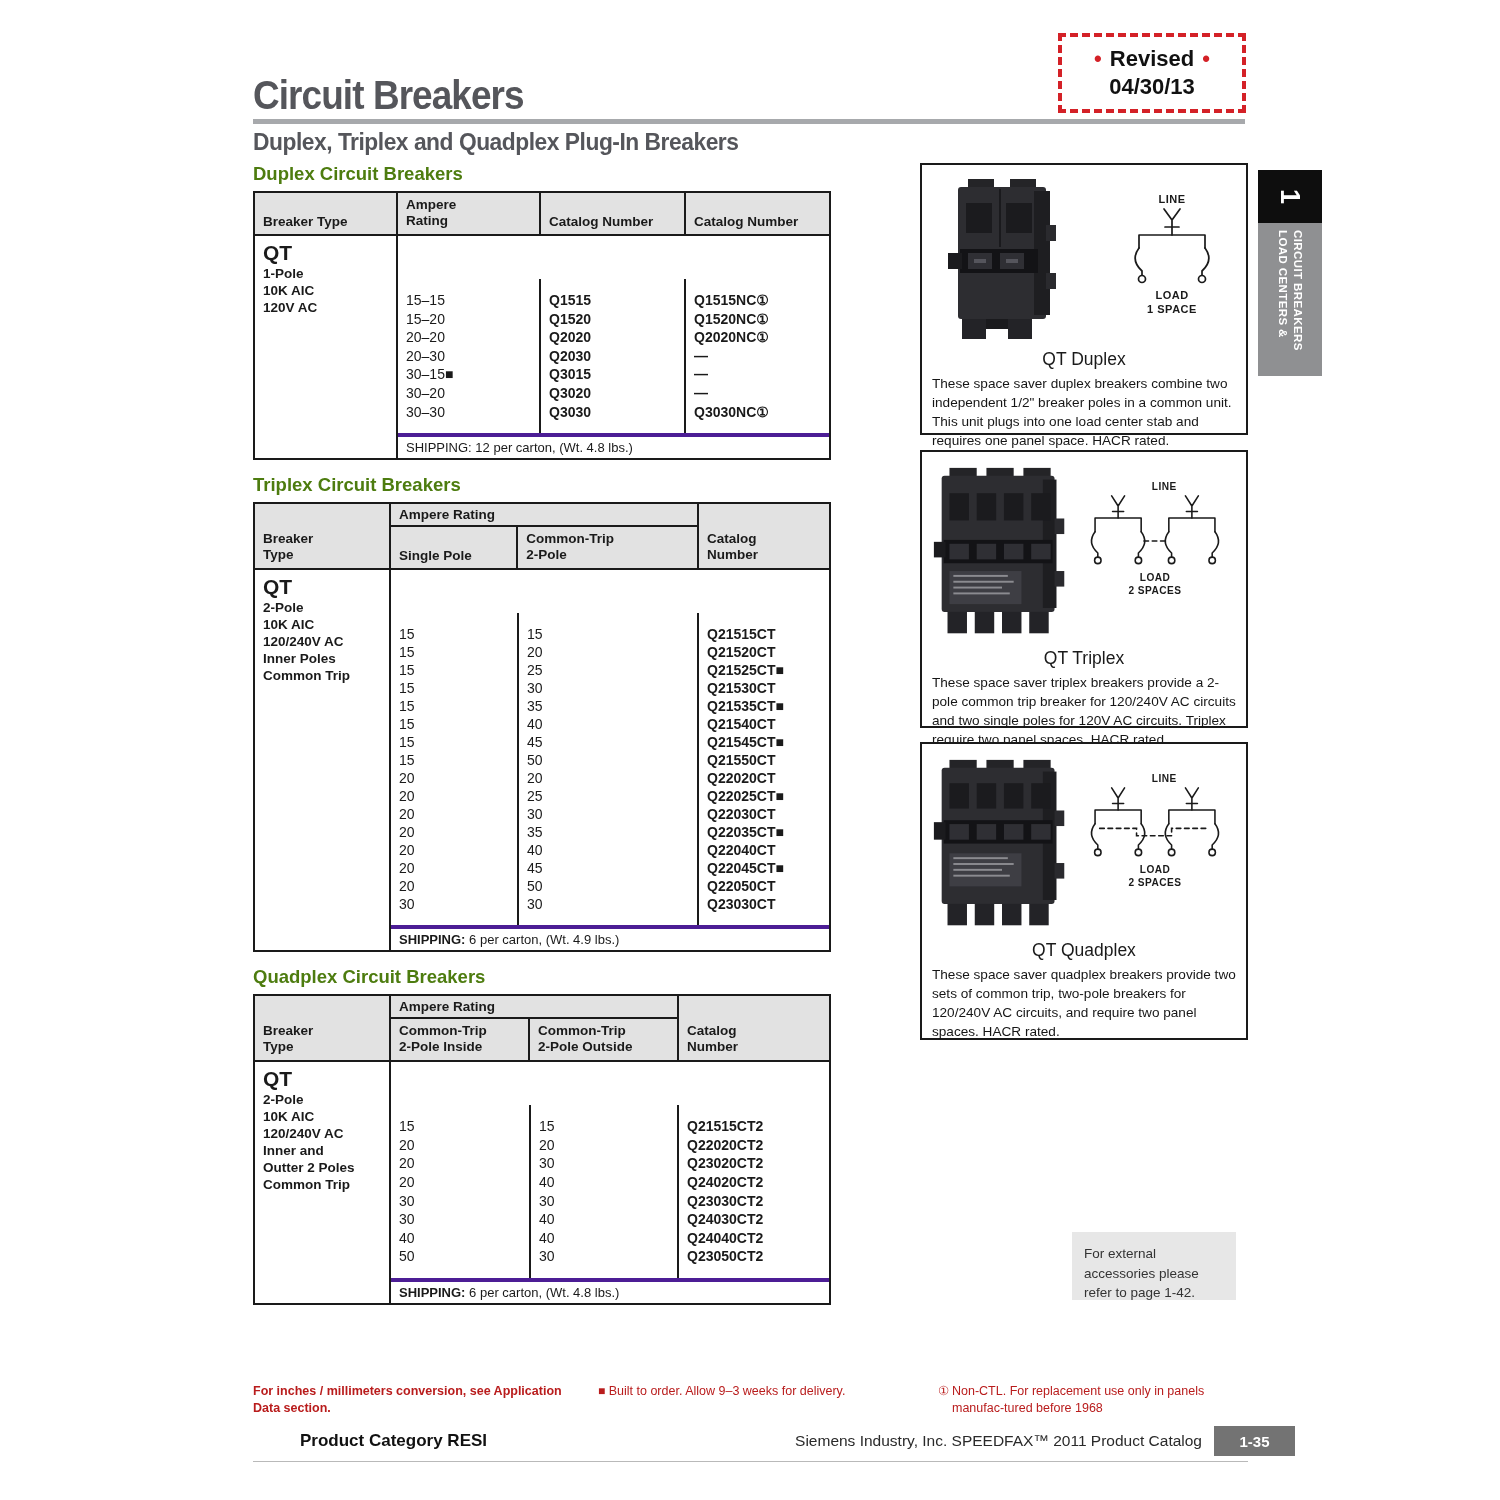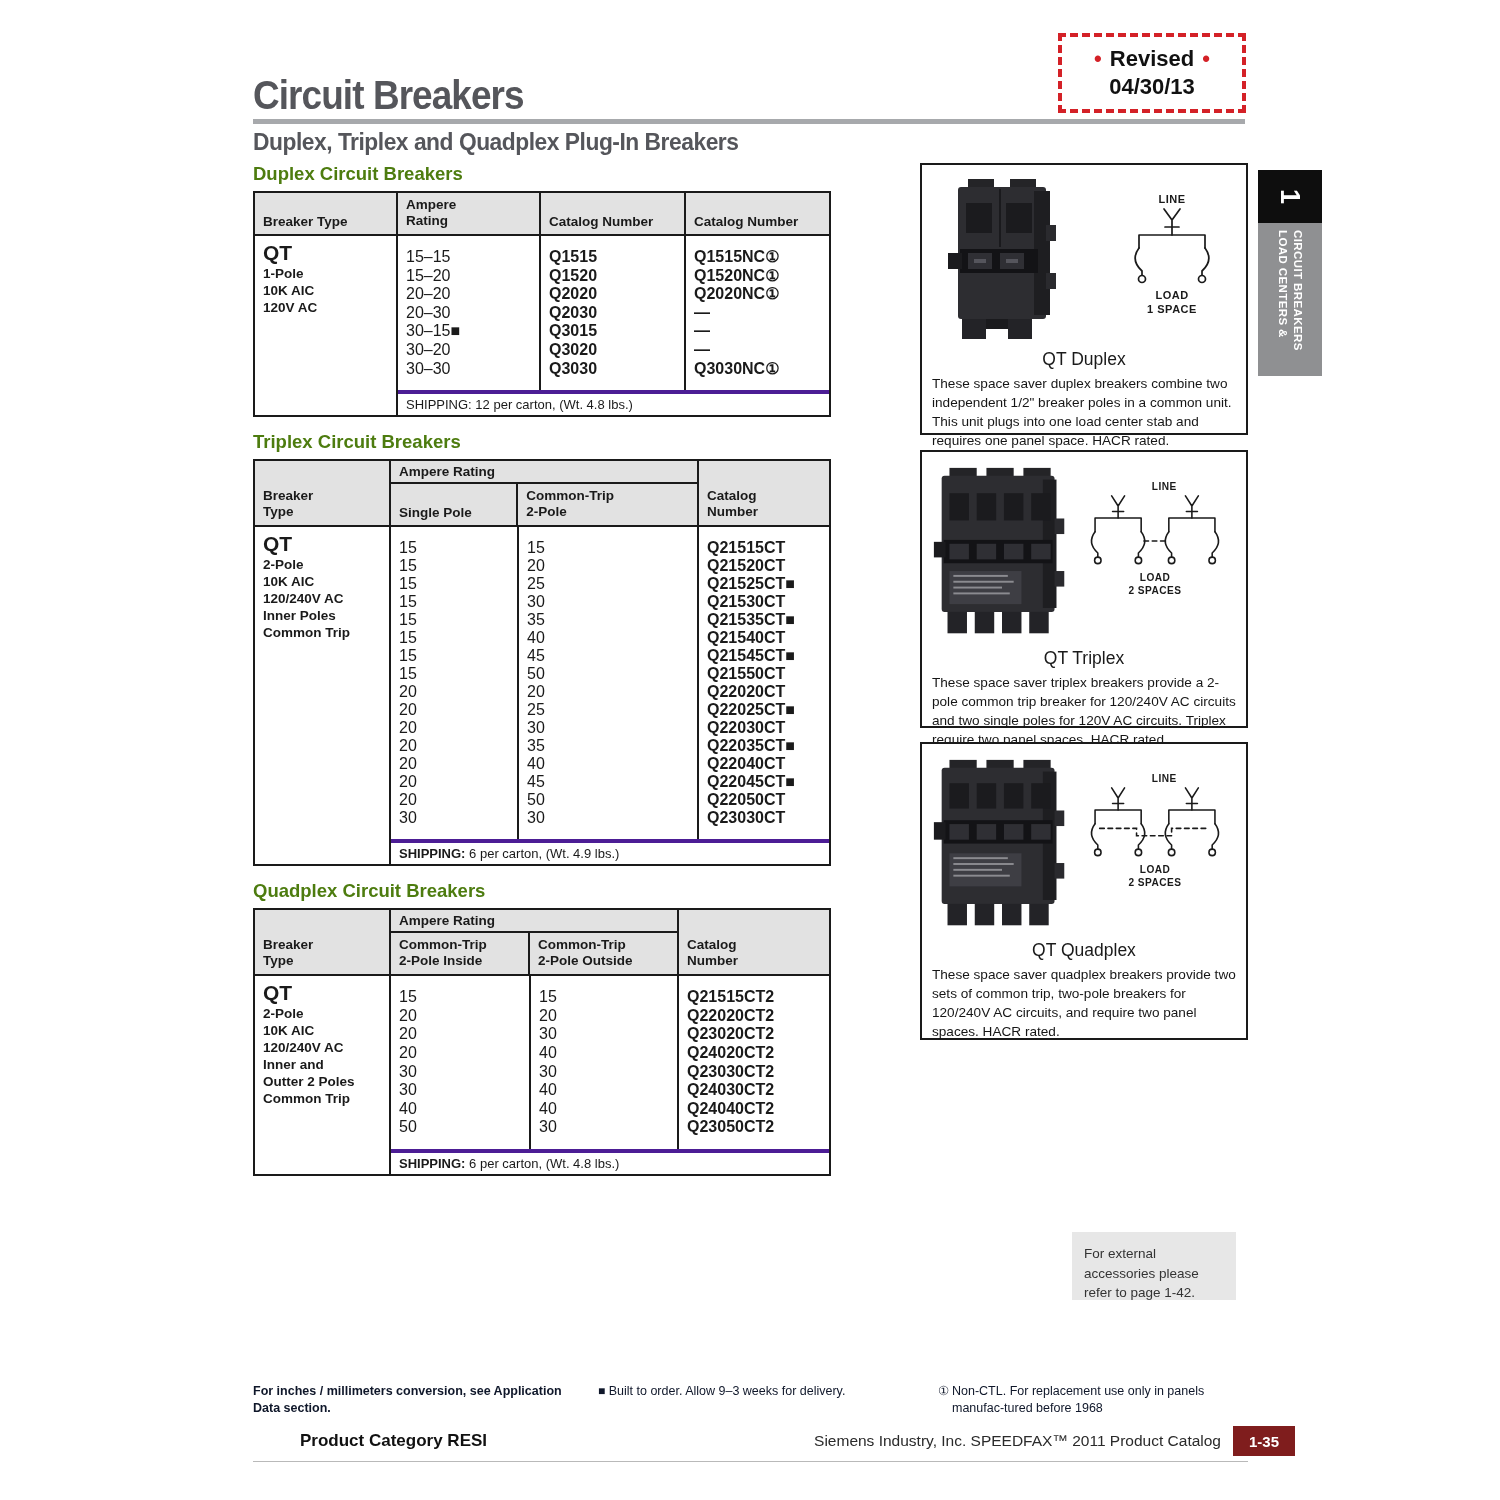--- a/index.html
+++ b/index.html
@@ -30,21 +30,21 @@
   .th { padding:4px 8px 5px 8px; font-size:13.5px; font-weight:bold; display:flex;
     flex-direction:column; justify-content:flex-end; }
   .th .ln { line-height:16px; }
 
   .tbl-body { display:flex; align-items:stretch; }
   .btype { padding:5px 8px; font-weight:bold; border-right:2px solid #1a1a1a; }
   .btype .ln { font-size:13.5px; line-height:17px; }
   .btype .ln:first-child { font-size:21px; line-height:24px; }
   .body-right { flex:1; display:flex; flex-direction:column; }
   .cols { display:flex; flex:1; }
-  .col { padding:12px 8px; font-size:16px; }
+  .col { padding:12px 8px; font-size:14px;margin-top:43px; }
   .col .ln { white-space:nowrap; }
   .bold-col .ln { font-weight:bold; }
   .ship { border-top:4px solid #4c1d95; padding:3px 8px; font-size:13px; }
   .ship b { font-weight:bold; }
 
   
   .dx .c1 { width:143px; border-right:2px solid #1a1a1a; }
   .dx .c2 { width:143px; border-right:2px solid #1a1a1a; }
   .dx .c3 { width:145px; border-right:2px solid #1a1a1a; }
   .dx .c4 { flex:1; }
@@ -95,33 +95,33 @@
   .tab-label { position:absolute; left:1258px; top:223px; width:64px; height:153px; background:#8f9092;
     display:flex; justify-content:center; padding-top:7px; }
   .tab-label-text { writing-mode:vertical-lr; color:#fff; font-size:11.5px; font-weight:bold;
     letter-spacing:.4px; line-height:15px; }
 
   
   .acc-note { position:absolute; left:1072px; top:1232px; width:164px; height:68px; background:#e7e7e7;
     font-size:13.5px; color:#333; line-height:1.45; padding:12px 12px; }
 
   
-  .fn { position:absolute; top:1383px; font-size:12.5px; line-height:1.35; color:#0f172a; }
+  .fn { position:absolute; top:1383px; font-size:12.5px; line-height:1.35; color:#b91c1c; }
   .fn-left { left:253px; width:320px; font-weight:bold; }
   .fn-mid { left:598px; width:330px; }
   .fn-mid .mark { font-size:12px; }
   .fn-right { left:938px; width:320px; padding-left:14px; }
   .fn-right .mark { position:absolute; left:0; top:0; }
 
   .footer-bar { position:absolute; left:253px; top:1426px; width:995px; height:30px;margin-left:47px; }
   .footer-left { position:absolute; left:0; top:0; height:30px; line-height:30px;
     font-size:17px; font-weight:bold; color:#111; }
   .footer-right { position:absolute; right:0; top:0; height:30px; display:flex; align-items:center; }
   .footer-catalog { font-size:15.5px; color:#2a2a2a; margin-right:12px; }
-  .page-box { width:62px; height:30px; background:#7f1d1d; color:#fff; font-size:15px; font-weight:bold;
+  .page-box { width:81px; height:30px; background:#737373; color:#fff; font-size:15px; font-weight:bold;
     display:flex; align-items:center; justify-content:center; }
   .footer-rule { position:absolute; left:253px; top:1461px; width:995px; height:1px; background:#b9b9b9; }
 </style>
 </head>
 <body>
 
 <div class="page">
 
   <div class="main-title">Circuit Breakers</div>
   <div class="title-rule"></div>

